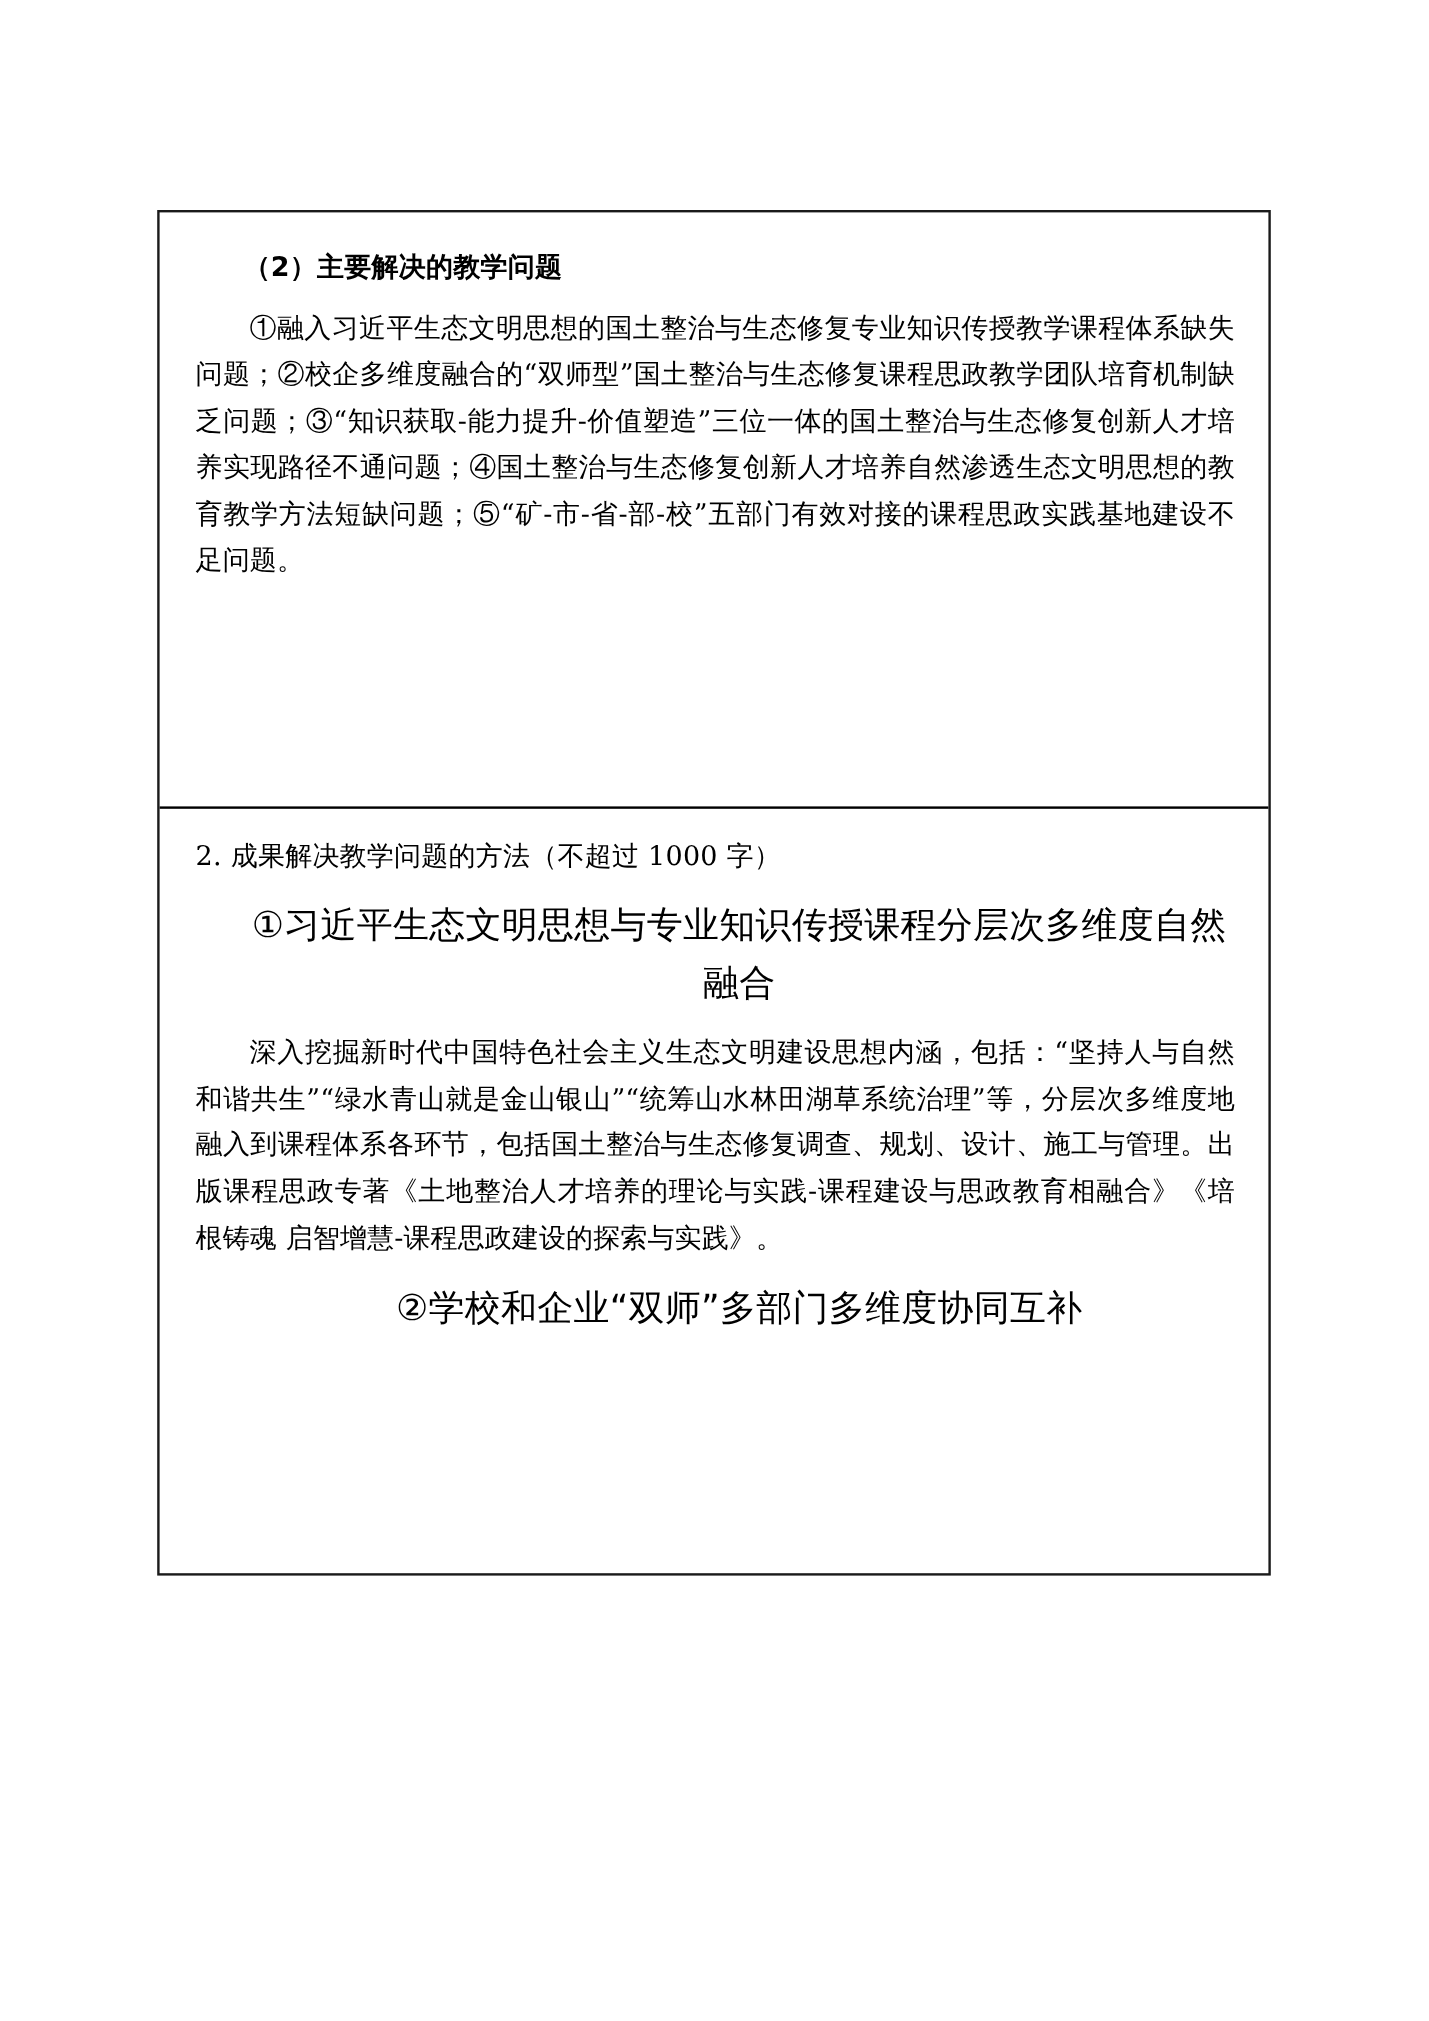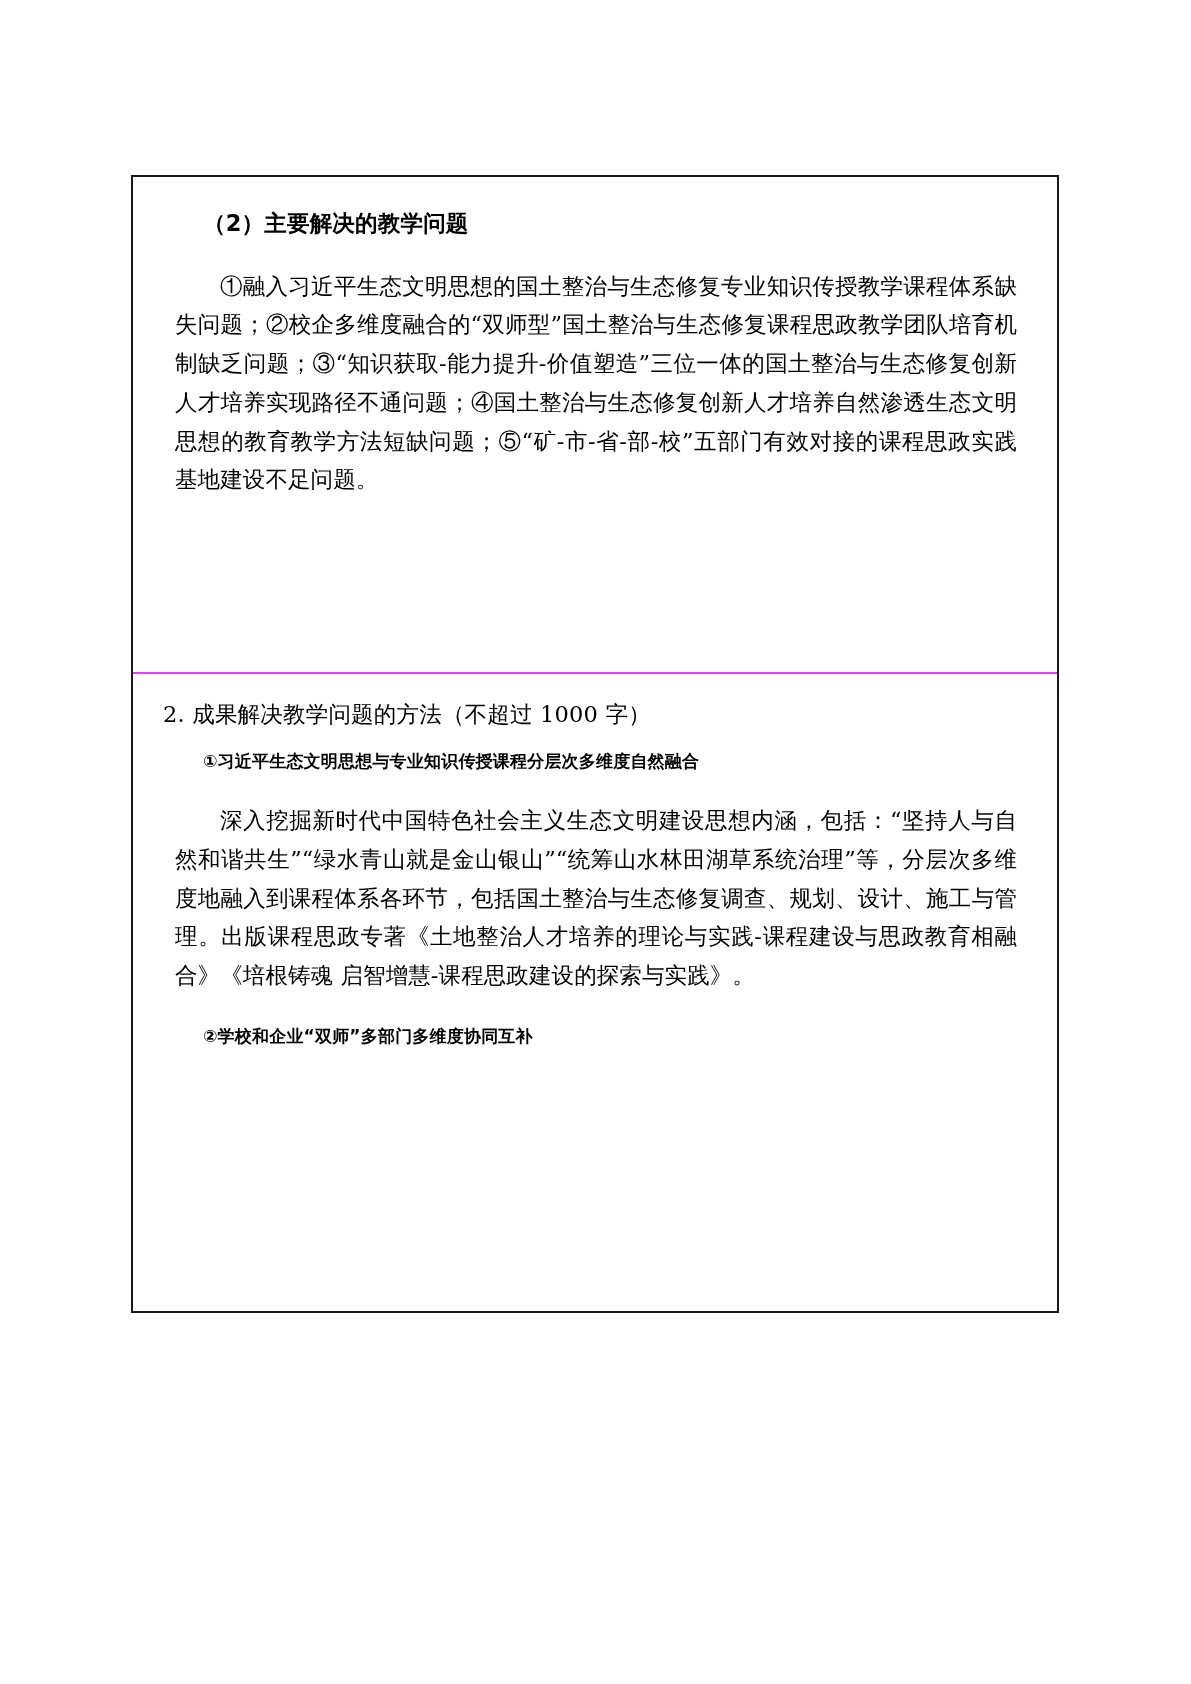--- a/index.html
+++ b/index.html
@@ -29,21 +29,21 @@
     width: 928px;
     border: 2px solid #1a1a1a;
     box-sizing: border-box;
     background: #ffffff;
   }
   .section {
     box-sizing: border-box;
     padding: 0;
   }
   .section-top {
-    border-bottom: 2px solid #d946ef;
+    border-bottom: 2px solid #000000;
     height: 497px;
     position: relative;
   }
   .section-bottom {
     position: relative;
     height: 637px;
   }
   .inner {
     padding: 0 28px 0 30px;
   }
@@ -53,46 +53,47 @@
     font-size: 22.5px;
     line-height: 1.5;
     margin: 0;
     padding-top: 30px;
     padding-left: 40px;
     letter-spacing: 0.2px;
   }
   .para {
     font-size: 22.5px;
     line-height: 1.72;
-    margin: 12px;
+    margin: 0;
     text-indent: 2em;
     text-align: justify;
     text-justify: inter-ideograph;
     letter-spacing: 0.1px;
   }
   .para-first {
     padding-top: 14px;
   }
   .numbered-title {
     font-family: "DejaVu Serif", "Liberation Serif", serif;
     font-size: 22.5px;
     line-height: 1.6;
     margin: 0;
     padding-top: 22px;
     letter-spacing: 0.2px;
   }
   .bold-head {
     font-family: "DejaVu Sans", "Liberation Sans", sans-serif;
-    font-weight: bold;
-    font-size: 17px;
+    font-weight: normal;
+    font-size: 30px;
     line-height: 1.6;
     margin: 0;
     padding-top: 16px;
     padding-left: 40px;
     letter-spacing: 0.2px;
+    text-align: center;
   }
 </style>
 </head>
 <body>
 
 <div class="page">
   <div class="doc-table">
 
     <div class="section section-top">
       <div class="inner">

